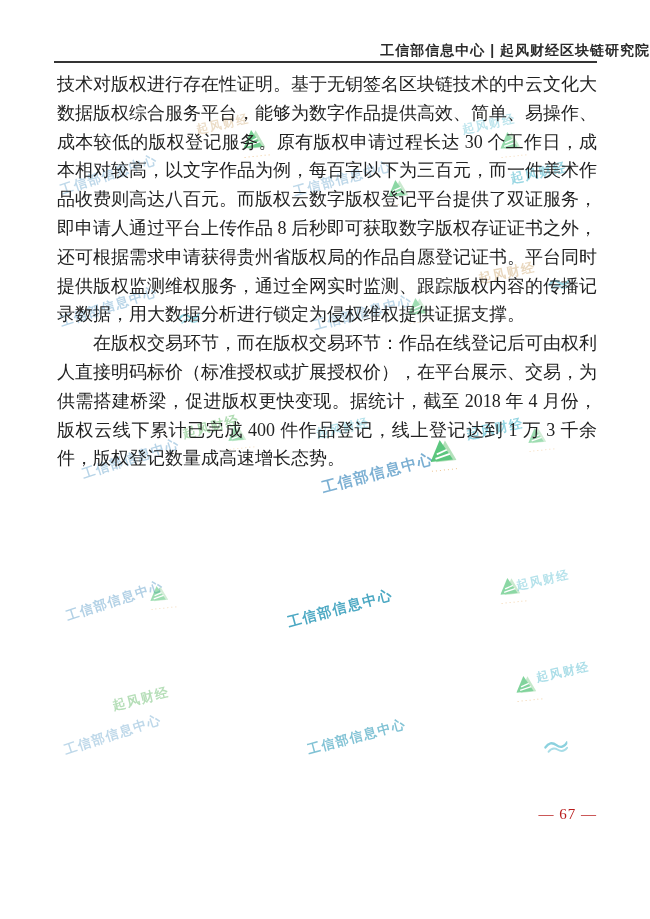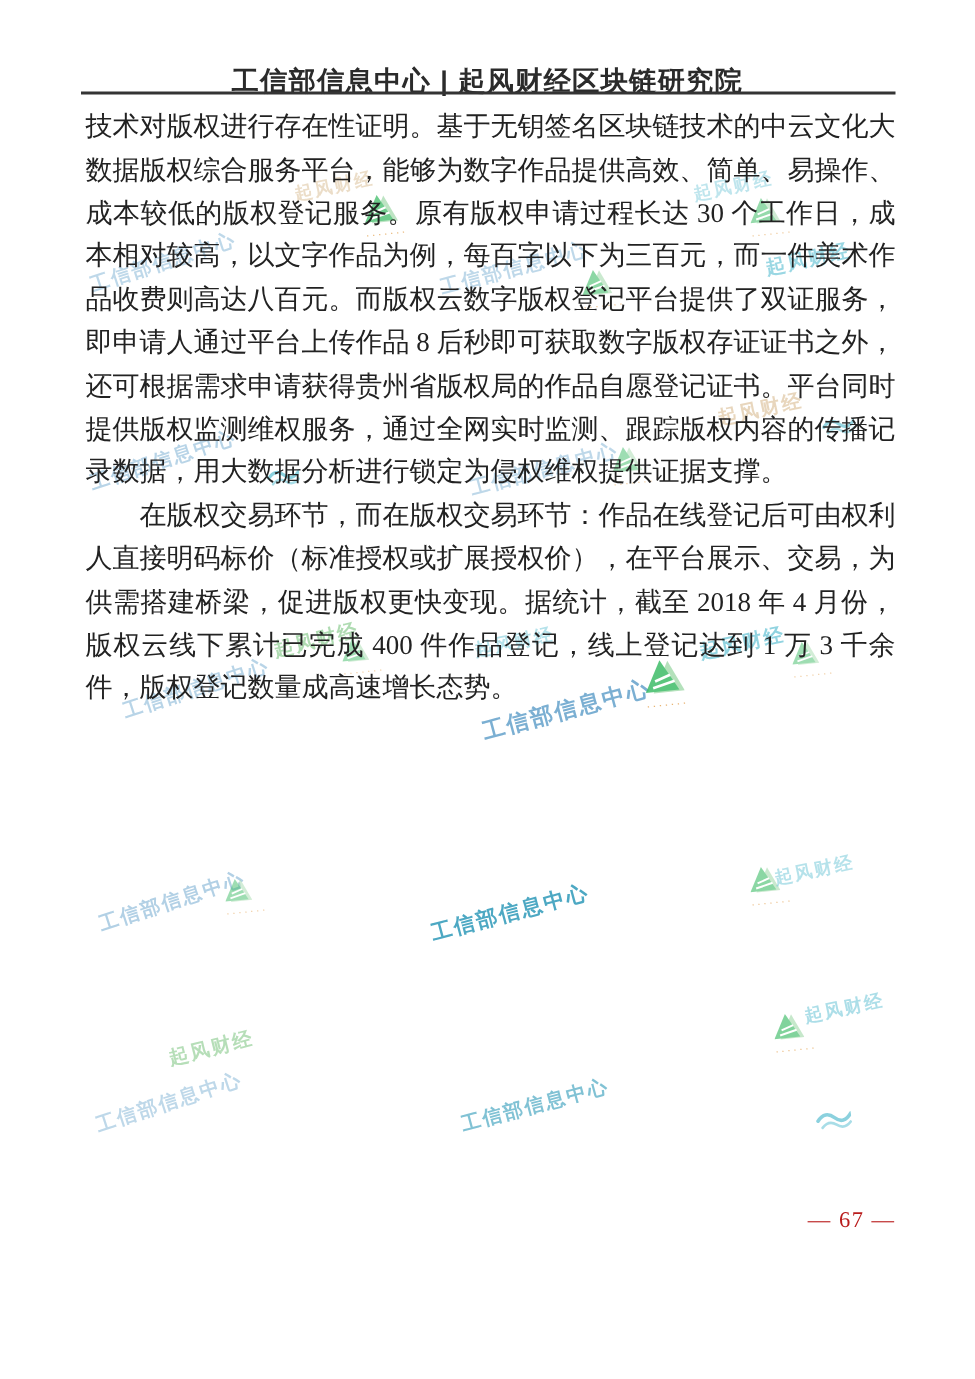--- a/index.html
+++ b/index.html
@@ -6,24 +6,24 @@
   .page{
     position:relative;
     width:650px;height:919px;
     background:#ffffff;
     overflow:hidden;
     font-family:"Liberation Serif","DejaVu Serif",serif;
     color:#1f1f1f;
   }
   .header{
     position:absolute;top:42px;left:0;width:650px;
-    text-align:center;
+    text-align:right;
     font-family:"Liberation Sans","DejaVu Sans",sans-serif;
     font-weight:bold;
-    font-size:18px;
+    font-size:14px;
     letter-spacing:1px;
     color:#2b2b2b;
   }
   .header-rule{
     position:absolute;top:61px;left:54px;width:543px;
     border-top:2px solid #343434;
   }
   .body-text{
     position:absolute;top:70px;left:57px;width:540px;
     font-size:18px;

